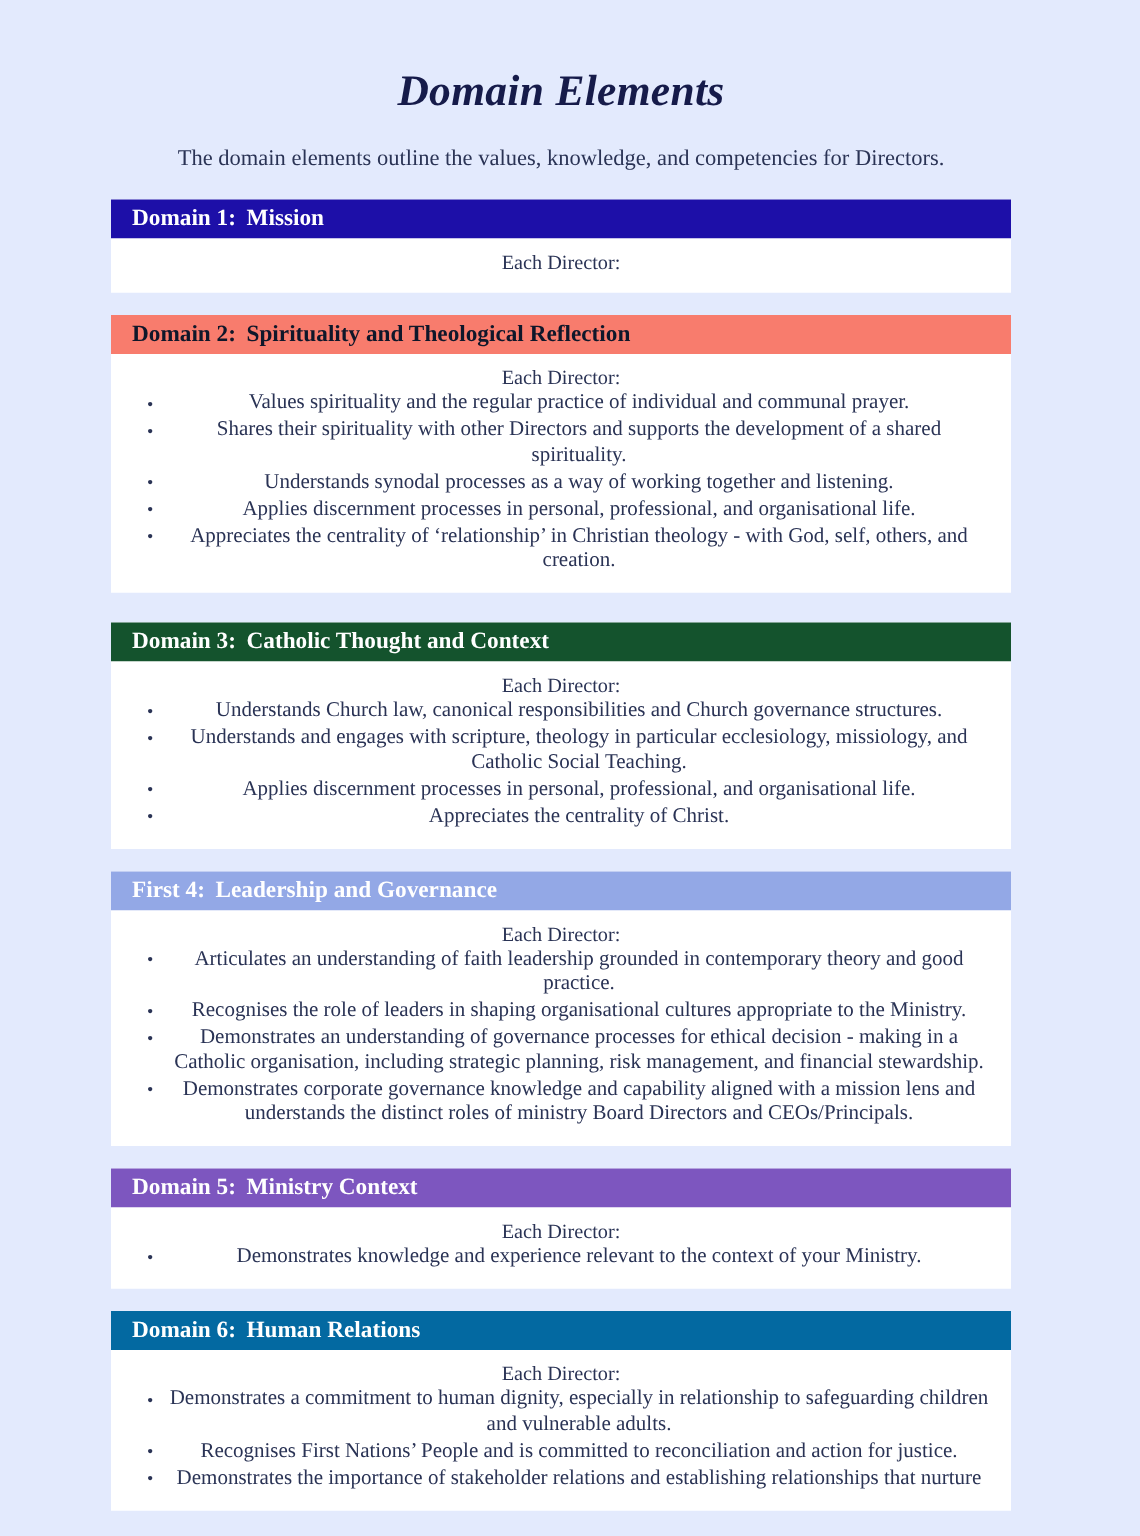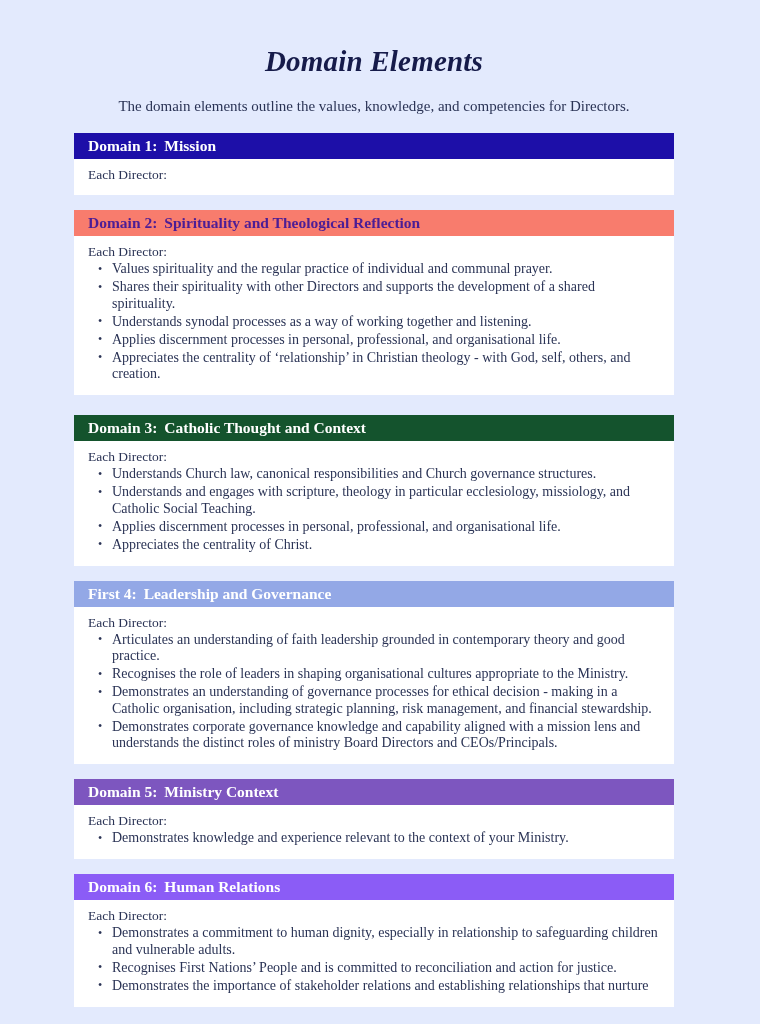--- a/index.html
+++ b/index.html
@@ -60,20 +60,21 @@
   .domain-header .dh-num {
     display: inline;
   }
   .domain-header .dh-name {
     display: inline;
     padding-left: 7px;
   }
   .domain-body {
     background: #ffffff;
     padding: 8px 14px 11px 14px;
+    text-align: center;
   }
   .lead-in {
     font-size: 13.5px;
     margin: 0 0 1px 0;
     color: #2a3355;
   }
   ul.bullets {
     margin: 0;
     padding: 0;
     list-style: none;
@@ -105,21 +106,21 @@
   <p class="page-subtitle">The domain elements outline the values, knowledge, and competencies for Directors.</p>
 
   <div class="domains">
       <div class="domain-card">
         <div class="domain-header" style="background: rgb(29, 15, 168); color: rgb(255, 255, 255);"><span class="dh-num">Domain 1:</span><span class="dh-name">Mission</span></div>
         <div class="domain-body">
           <p class="lead-in">Each Director:</p>
         </div>
       </div>
       <div class="domain-card">
-        <div class="domain-header" style="background: rgb(248, 124, 109); color: #4c1d95;"><span class="dh-num">Domain 2:</span><span class="dh-name">Spirituality and Theological Reflection</span></div>
+        <div class="domain-header" style="background: rgb(248, 124, 109); color: #0f172a;"><span class="dh-num">Domain 2:</span><span class="dh-name">Spirituality and Theological Reflection</span></div>
         <div class="domain-body">
           <p class="lead-in">Each Director:</p>
           <ul class="bullets">
             <li><span>Values spirituality and the regular practice of individual and communal prayer.</span></li>
             <li><span>Shares their spirituality with other Directors and supports the development of a shared spirituality.</span></li>
             <li><span>Understands synodal processes as a way of working together and listening.</span></li>
             <li><span>Applies discernment processes in personal, professional, and organisational life.</span></li>
             <li><span>Appreciates the centrality of ‘relationship’ in Christian theology - with God, self, others, and creation.</span></li>
           </ul>
         </div>
@@ -151,21 +152,21 @@
       <div class="domain-card">
         <div class="domain-header" style="background: rgb(125, 86, 191); color: rgb(255, 255, 255);"><span class="dh-num">Domain 5:</span><span class="dh-name">Ministry Context</span></div>
         <div class="domain-body">
           <p class="lead-in">Each Director:</p>
           <ul class="bullets">
             <li><span>Demonstrates knowledge and experience relevant to the context of your Ministry.</span></li>
           </ul>
         </div>
       </div>
       <div class="domain-card">
-        <div class="domain-header" style="background: #8b5cf6; color: rgb(255, 255, 255);"><span class="dh-num">Domain 6:</span><span class="dh-name">Human Relations</span></div>
+        <div class="domain-header" style="background: #0369a1; color: rgb(255, 255, 255);"><span class="dh-num">Domain 6:</span><span class="dh-name">Human Relations</span></div>
         <div class="domain-body">
           <p class="lead-in">Each Director:</p>
           <ul class="bullets">
             <li><span>Demonstrates a commitment to human dignity, especially in relationship to safeguarding children and vulnerable adults.</span></li>
             <li><span>Recognises First Nations’ People and is committed to reconciliation and action for justice.</span></li>
             <li><span>Demonstrates the importance of stakeholder relations and establishing relationships that nurture </span></li>
           </ul>
         </div>
       </div>
     </div>

